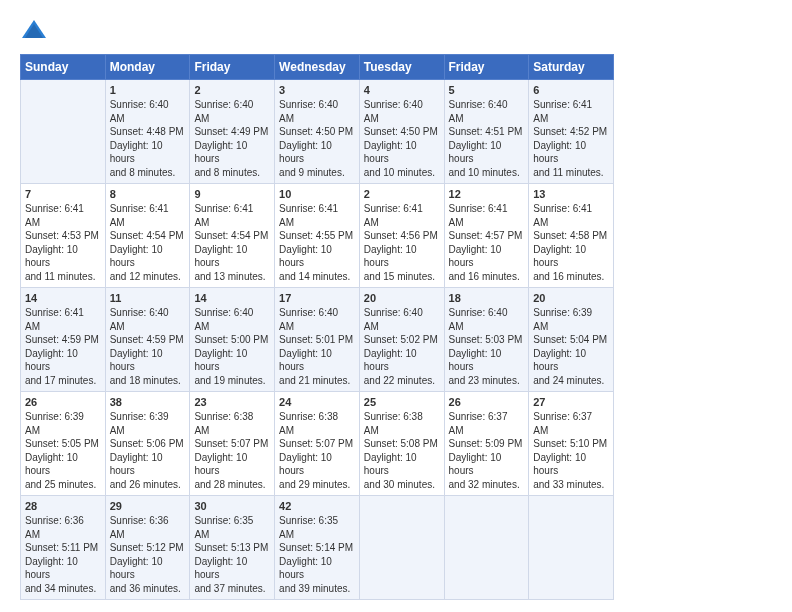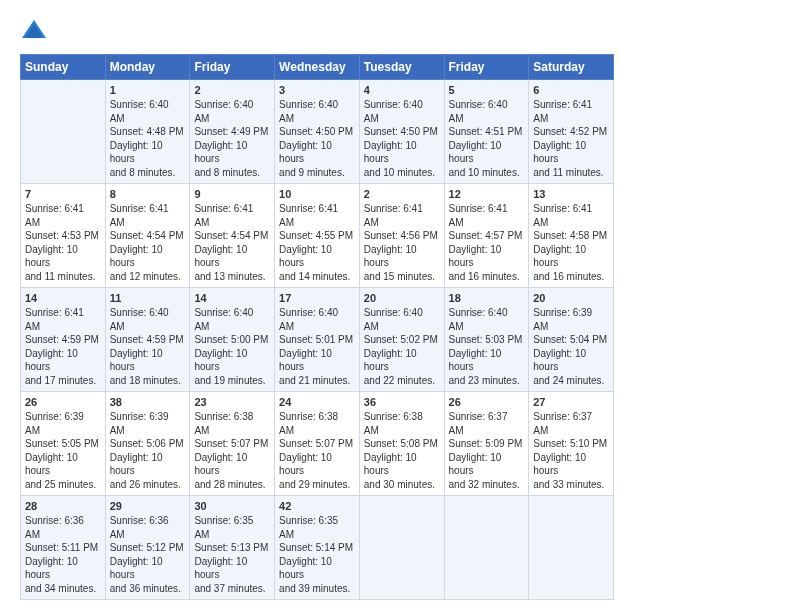--- a/index.html
+++ b/index.html
@@ -294,21 +294,21 @@
 and 28 minutes.</div>
           </td>
           <td>
             <span class="day-num">24</span>
             <div class="day-info" style="white-space: pre-line;">Sunrise: 6:38 AM
 Sunset: 5:07 PM
 Daylight: 10 hours
 and 29 minutes.</div>
           </td>
           <td>
-            <span class="day-num">36</span>
+            <span class="day-num">25</span>
             <div class="day-info" style="white-space: pre-line;">Sunrise: 6:38 AM
 Sunset: 5:08 PM
 Daylight: 10 hours
 and 30 minutes.</div>
           </td>
           <td>
             <span class="day-num">26</span>
             <div class="day-info" style="white-space: pre-line;">Sunrise: 6:37 AM
 Sunset: 5:09 PM
 Daylight: 10 hours

